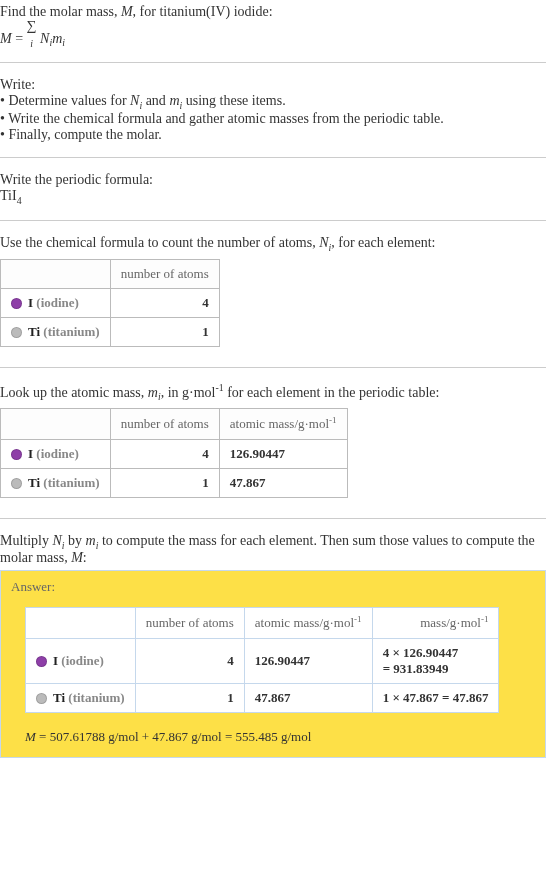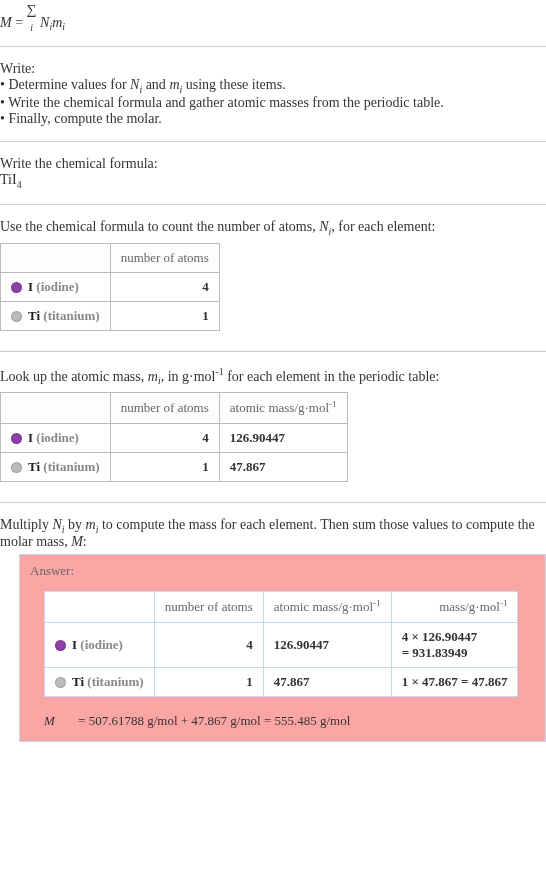--- a/index.html
+++ b/index.html
@@ -53,24 +53,23 @@
   .dot.gray { background: #bbb; }
   .elname { color: #222; }
   .elparen { color: #888; }
   .sub { font-size: 0.7em; vertical-align: sub; }
   .sup { font-size: 0.7em; vertical-align: super; }
   .formula {
     font-family: Georgia, serif;
   }
   .answer-box {
     border: 1px solid #c5d8ec;
-    background: #fca5a5;
+    background: #fde047;
     padding: 8px 10px 10px 10px;
     margin-top: 4px;
-    margin-left: 19px;
   }
   .answer-label {
     color: #666;
     font-size: 13px;
     margin-bottom: 6px;
   }
   .answer-box table {
     background: #fff;
     margin-left: 14px;
   }
@@ -84,40 +83,43 @@
     font-size: 13px;
   }
   .answer-table-wrap {
     overflow-x: auto;
   }
 </style>
 </head>
 <body>
 
 <div class="section">
+  <div>
+    <span>Find the molar mass, </span><i>M</i><span>, for titanium(IV) iodide:</span>
+  </div>
   <div class="formula">
     <i>M</i><span> = </span><span style="display:inline-block; text-align:center; line-height:0.9;"><span>∑</span><br><span class="sub" style="font-style:italic;">i</span></span><i> N</i><span class="sub"><i>i</i></span><i>m</i><span class="sub"><i>i</i></span>
   </div>
 </div>
 
 <hr>
 
 <div class="section">
   <div>Write:</div>
   <div>
     <span>• Determine values for </span><i>N</i><span class="sub"><i>i</i></span><span> and </span><i>m</i><span class="sub"><i>i</i></span><span> using these items.</span>
   </div>
   <div>• Write the chemical formula and gather atomic masses from the periodic table.</div>
   <div>• Finally, compute the molar.</div>
 </div>
 
 <hr>
 
 <div class="section">
-  <div>Write the chemical formula:</div>
+  <div>Write the periodic formula:</div>
   <div>
     <span>TiI</span><span class="sub">4</span>
   </div>
 </div>
 
 <hr>
 
 <div class="section">
   <div>
     <span>Use the chemical formula to count the number of atoms, </span><i>N</i><span class="sub"><i>i</i></span><span>, for each element:</span>
@@ -194,16 +196,16 @@
       <tr>
         <td><span class="dot gray"></span><span class="elname">Ti</span> <span class="elparen">(titanium)</span></td>
         <td class="num">1</td>
         <td>47.867</td>
         <td>1 × 47.867 = 47.867</td>
       </tr>
     </tbody>
         </table>
     </div>
     <div class="answer-final">
-      <i style="font-style:italic;">M</i><span style="font-style:normal;padding-left:20px;"> = 507.61788 g/mol + 47.867 g/mol = 555.485 g/mol</span>
+      <i style="font-style:italic;">M</i><span style="font-style:normal;"> = 507.61788 g/mol + 47.867 g/mol = 555.485 g/mol</span>
     </div>
   </div>
 </div>
 
 </body></html>

